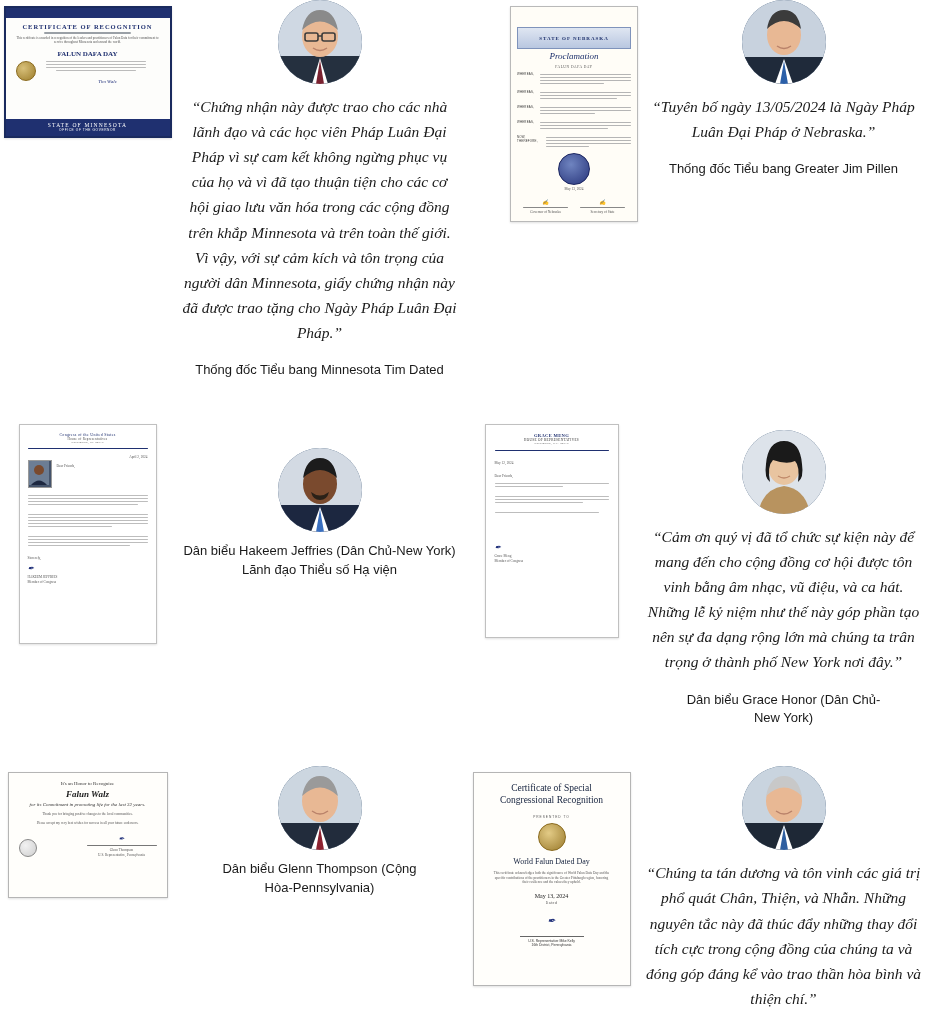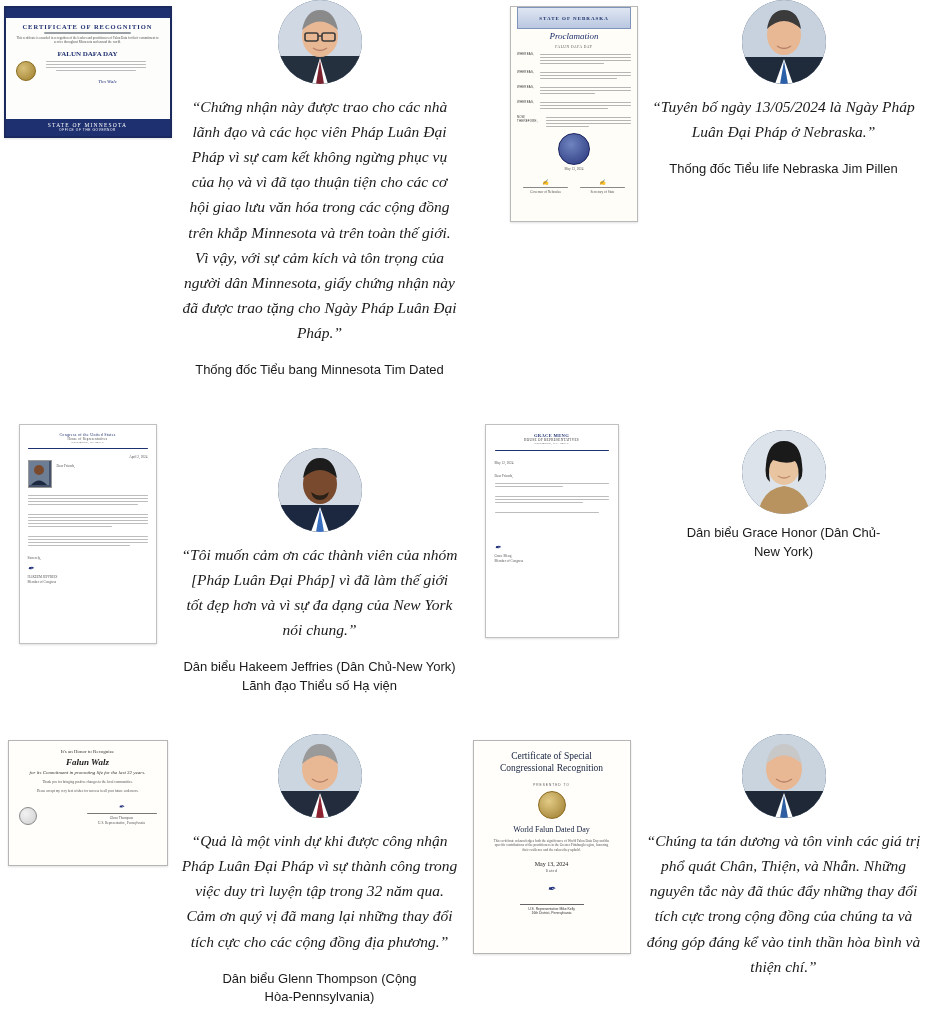--- a/index.html
+++ b/index.html
@@ -164,21 +164,21 @@
     font-size: 5px;
     color: #20307a;
     text-align: center;
   }
 
   
   .doc-ne {
     width: 128px;
     height: 216px;
     border: 1px solid #b9b9b9;
-    padding: 0 6px 6px;
+    padding: 20px 6px 6px;
     background: #fffdf7;
     margin-left: 45px;
   }
   .ne-top {
     background: linear-gradient(180deg, #dfe6f2, #b9c7e0);
     border: 1px solid #7f93bb;
     height: 20px;
     display: flex;
     align-items: center;
     justify-content: center;
@@ -463,21 +463,21 @@
               <rect width="84" height="84" fill="#c8d2de"></rect>
               <rect x="0" y="57" width="84" height="27" fill="#1f2a3a"></rect>
               <path d="M42 59 L33 84 L51 84 Z" fill="#ffffff"></path>
               <path d="M42 61 L38 84 L46 84 Z" fill="#2b5fa8"></path>
               <ellipse cx="42" cy="35" rx="17" ry="20" fill="#e8b894"></ellipse>
               <path d="M25 29 q17 -16 34 0 q-3 -19 -17 -19 q-14 0 -17 19 Z" fill="#3b3b3b"></path>
               <path d="M35 46 q7 5 14 0" stroke="#b9826a" stroke-width="1.4" fill="none"></path>
             </svg>
           </div>
           <p class="quote">“Tuyên bố ngày 13/05/2024 là Ngày Pháp Luân Đại Pháp ở Nebraska.”</p>
-          <p class="attrib">Thống đốc Tiểu life Nebraska Jim Pillen</p>
+          <p class="attrib">Thống đốc Tiểu bang Greater Jim Pillen</p>
         </div>
       </div>
     </div>
   </div>
 
   <div class="spacer-row"></div>
 
   <div class="row">
 
     <div class="cell">
@@ -526,21 +526,20 @@
             <svg width="84" height="84" viewBox="0 0 84 84" aria-hidden="true">
               <rect width="84" height="84" fill="#d3dae3"></rect>
               <rect x="0" y="57" width="84" height="27" fill="#1c2740"></rect>
               <path d="M42 59 L33 84 L51 84 Z" fill="#ffffff"></path>
               <path d="M42 61 L38 84 L46 84 Z" fill="#3a6fbf"></path>
               <ellipse cx="42" cy="36" rx="17" ry="20" fill="#7a4a2e"></ellipse>
               <path d="M25 30 q17 -16 34 0 q-3 -20 -17 -20 q-14 0 -17 20 Z" fill="#1c1c1c"></path>
               <path d="M33 44 q9 7 18 0 q-2 8 -9 8 q-7 0 -9 -8 Z" fill="#2a2118"></path>
             </svg>
           </div>
-          <p class="quote">“Tôi muốn cảm ơn các thành viên của nhóm [Pháp Luân Đại Pháp] vì đã làm thế giới tốt đẹp hơn và vì sự đa dạng của New York nói chung.”</p>
           <p class="attrib" style="white-space:pre-line;">Dân biểu Hakeem Jeffries (Dân Chủ-New York)
 Lãnh đạo Thiểu số Hạ viện</p>
         </div>
       </div>
     </div>
 
     <div class="cell">
       <div class="cell-inner">
         <div class="doc-col">
           <div class="doc doc-meng">
@@ -568,20 +567,21 @@
         <div class="text-col" style="padding-top:12px;">
           <div class="portrait">
             <svg width="84" height="84" viewBox="0 0 84 84" aria-hidden="true">
               <rect width="84" height="84" fill="#dde3ea"></rect>
               <path d="M42 56 q-22 3 -26 28 h52 q-4 -25 -26 -28 Z" fill="#b8935f"></path>
               <ellipse cx="42" cy="36" rx="16" ry="19" fill="#e8c4a0"></ellipse>
               <path d="M24 34 q2 -23 18 -23 q16 0 18 23 q2 14 -4 18 q2 -16 -3 -21 q-8 4 -22 -1 q-6 6 -3 22 q-6 -4 -4 -18 Z" fill="#1a1a1a"></path>
               <path d="M36 46 q6 4 12 0" stroke="#c08a6a" stroke-width="1.3" fill="none"></path>
             </svg>
           </div>
+          <p class="quote">“Cảm ơn quý vị đã tổ chức sự kiện này để mang đến cho cộng đồng cơ hội được tôn vinh bằng âm nhạc, vũ điệu, và ca hát. Những lễ kỷ niệm như thế này góp phần tạo nên sự đa dạng rộng lớn mà chúng ta trân trọng ở thành phố New York nơi đây.”</p>
           <p class="attrib" style="max-width:200px;">Dân biểu Grace Honor (Dân Chủ-New York)</p>
         </div>
       </div>
     </div>
   </div>
 
   <div class="spacer-row"></div>
 
   <div class="row">
 
@@ -610,21 +610,20 @@
             <svg width="84" height="84" viewBox="0 0 84 84" aria-hidden="true">
               <rect width="84" height="84" fill="#ccd6e0"></rect>
               <rect x="0" y="57" width="84" height="27" fill="#222c3c"></rect>
               <path d="M42 59 L33 84 L51 84 Z" fill="#ffffff"></path>
               <path d="M42 61 L38 84 L46 84 Z" fill="#8d2230"></path>
               <ellipse cx="42" cy="35" rx="18" ry="21" fill="#e8b894"></ellipse>
               <path d="M24 30 q18 -17 36 0 q-4 -20 -18 -20 q-14 0 -18 20 Z" fill="#9a9a9a"></path>
               <path d="M34 45 q8 6 16 0" stroke="#b9826a" stroke-width="1.4" fill="none"></path>
             </svg>
           </div>
-          <p class="quote">“Quả là một vinh dự khi được công nhận Pháp Luân Đại Pháp vì sự thành công trong việc duy trì luyện tập trong 32 năm qua. Cảm ơn quý vị đã mang lại những thay đổi tích cực cho các cộng đồng địa phương.”</p>
           <p class="attrib" style="max-width:215px;">Dân biểu Glenn Thompson (Cộng Hòa-Pennsylvania)</p>
         </div>
       </div>
     </div>
 
     <div class="cell">
       <div class="cell-inner">
         <div class="doc-col">
           <div class="doc doc-mk">
             <div class="mk-title">Certificate of Special Congressional Recognition</div>
@@ -645,20 +644,20 @@
             <svg width="84" height="84" viewBox="0 0 84 84" aria-hidden="true">
               <rect width="84" height="84" fill="#c9d4df"></rect>
               <rect x="0" y="57" width="84" height="27" fill="#1e2836"></rect>
               <path d="M42 59 L33 84 L51 84 Z" fill="#ffffff"></path>
               <path d="M42 61 L38 84 L46 84 Z" fill="#2f5fa0"></path>
               <ellipse cx="42" cy="35" rx="18" ry="21" fill="#e8b894"></ellipse>
               <path d="M24 30 q18 -17 36 0 q-4 -20 -18 -20 q-14 0 -18 20 Z" fill="#c8c8c8"></path>
               <path d="M34 45 q8 6 16 0" stroke="#b9826a" stroke-width="1.4" fill="none"></path>
             </svg>
           </div>
-          <p class="quote">“Chúng ta tán dương và tôn vinh các giá trị phổ quát Chân, Thiện, và Nhẫn. Những nguyên tắc này đã thúc đẩy những thay đổi tích cực trong cộng đồng của chúng ta và đóng góp đáng kể vào tinh thần hòa bình và thiện chí.”</p>
+          <p class="quote">“Chúng ta tán dương và tôn vinh các giá trị phổ quát Chân, Thiện, và Nhẫn. Những nguyên tắc này đã thúc đẩy những thay đổi tích cực trong cộng đồng của chúng ta và đóng góp đáng kể vào trao thần hòa bình và thiện chí.”</p>
 
         </div>
       </div>
     </div>
   </div>
 
 </div>
 
 </body></html>

